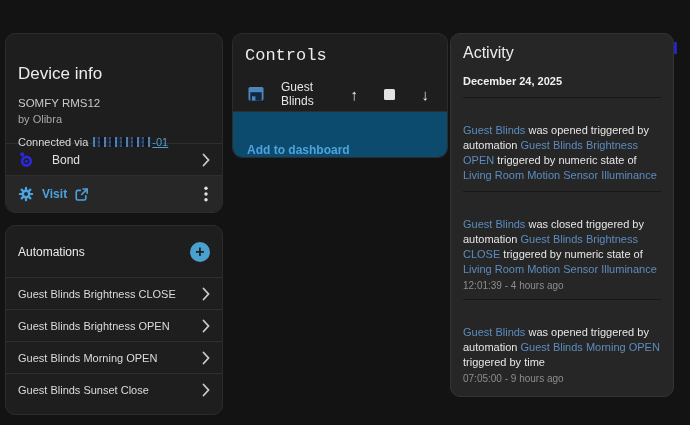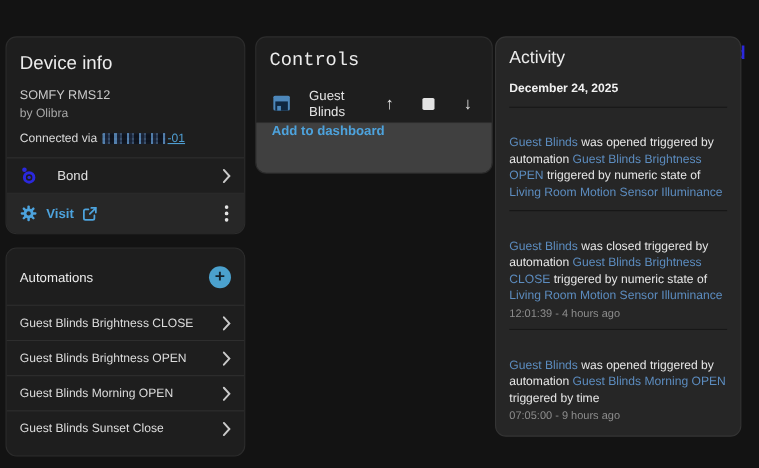--- a/index.html
+++ b/index.html
@@ -32,21 +32,21 @@
     border:1px solid #2c2c2c; border-radius:10px;
   }
   .card-title { font-size:17px; font-weight:400; color:#ececec; }
   #device-card      { left:5px;   top:33px;  width:218px; height:180px; }
   #automations-card { left:5px;   top:225px; width:218px; height:190px; }
   #controls-card    { left:232px; top:33px;  width:216px; height:125px; }
   #activity-card    { left:450px; top:33px;  width:224px; height:364px;
                       background:#262626; border-color:#343434; }
   
   .dev-top { height:109px; padding:12px 12px 0; }
-  .dev-top .card-title { margin-top:2px; }
+  .dev-top .card-title { margin-top:18px; }
   .device-name { margin-top:13px; font-size:11.5px; color:#c9c9c9; }
   .device-by   { margin-top:4px;  font-size:11px;   color:#a8a8a8; }
   .connected-row {
     margin-top:11px; display:flex; align-items:center; gap:5px;
     font-size:11px; color:#dadada;
   }
   .redacted {
     display:inline-block; width:58px; height:10px; border-radius:1px;
     background-image:
       repeating-linear-gradient(90deg, rgba(90,140,190,0.85) 0 2px, rgba(25,35,55,0.9) 2px 5px, rgba(60,90,130,0.6) 5px 7px, rgba(15,20,30,0.95) 7px 11px),
@@ -90,22 +90,22 @@
   }
   .control-label { margin-left:16px; font-size:12px; color:#e6e6e6; flex:1 1 auto; }
   .ctl-btn {
     width:26px; height:28px; display:flex; align-items:center; justify-content:center;
     cursor:pointer; color:#e8e8e8; font-size:15px;
   }
   .ctl-btn + .ctl-btn { margin-left:12px; }
   .stop-square { width:11px; height:11px; background:#e3e3e3; border-radius:1.5px; }
   .controls-footer {
     position:absolute; left:0; right:0; bottom:0; height:46px;
-    border-top:1px solid #2e2e2e; background:#404040;
-    border-radius:0 0 9px 9px; display:flex; align-items:flex-start;
+    border-top:1px solid #2e2e2e; background:#0c4a6e;
+    border-radius:0 0 9px 9px; display:flex; align-items:flex-end;
     padding:0 14px; cursor:pointer;
   }
   .add-dashboard { color:#4da3dd; font-weight:700; font-size:12px; }
   
   #activity-card { padding:0 12px; }
   .activity-title { padding-top:10px; font-size:16px; }
   .activity-date { margin-top:13px; margin-bottom:10px; font-size:11px; font-weight:700; color:#f0f0f0; }
   .activity-entry { border-top:1px solid #171717; padding:25px 0 8px; }
   .entry-text { font-size:11px; line-height:15px; color:#e6e6e6; }
   .entry-link { color:#5c8cbf; cursor:pointer; }

